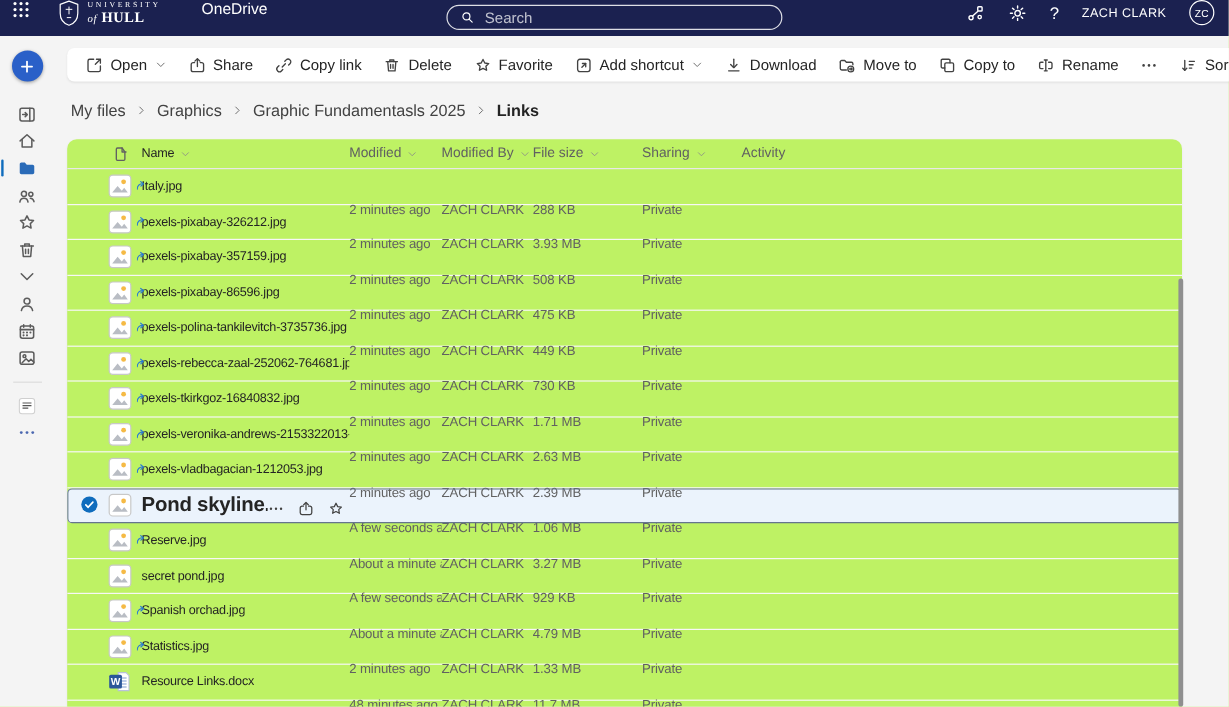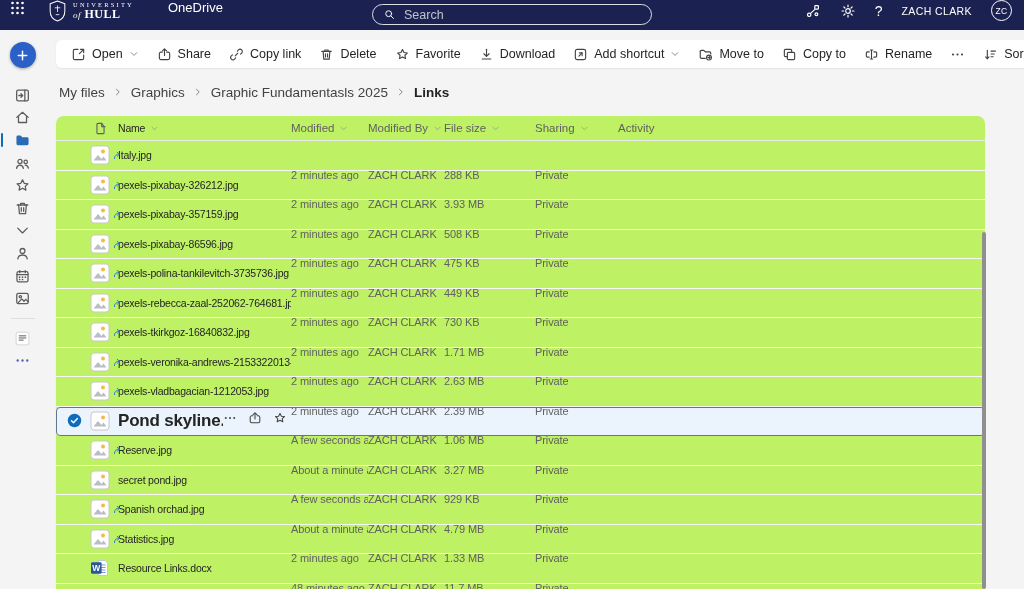--- a/index.html
+++ b/index.html
@@ -68,21 +68,21 @@
            font-size:11.5px; }
   .thead .hcell { display:flex; align-items:center; gap:5px; cursor:pointer; }
   .thead .chev { width:9px; height:9px; color:#8a8a8a; }
   .row { display:flex; align-items:center; height:29.5px; border-bottom:1px solid #f7f7f7; cursor:pointer; }
   .row.selected { background:var(--selbg); outline:1px solid var(--selborder); outline-offset:-1px; border-radius:4px; }
   .c-check { width:24px; margin-left:6px; display:flex; justify-content:center; flex:none; }
   .c-check .ic { width:15px; height:15px; }
   .c-icon { width:28px; display:flex; justify-content:center; flex:none; }
   .c-icon .ic { width:20px; height:20px; }
   .thead .c-icon .ic { width:15px; height:15px; color:#616161; }
-  .c-name { width:177px; padding-left:4px; position:relative; display:flex; align-items:flex-start; flex:none;
+  .c-name { width:177px; padding-left:4px; position:relative; display:flex; align-items:flex-end; flex:none;
             font-size:10.5px; letter-spacing:-0.2px; color:#242424; overflow:hidden; white-space:nowrap; }
   .row.selected .c-name { overflow:visible; }
   .nm { overflow:hidden; white-space:nowrap; }
   .row.selected .nm { font-weight:700; font-size:17px; }
   .badge { position:absolute; top:1px; left:-1px; width:9px; height:9px; }
   .badge svg { width:100%; height:100%; }
   .row-actions { margin-left:auto; display:flex; align-items:center; gap:11px; padding-right:4px; }
   .row-actions .ra { width:14px; height:14px; color:#424242; display:inline-flex; cursor:pointer; }
   .c-mod { width:77px; flex:none; } .c-modby { width:76px; flex:none; } .c-size { width:91px; flex:none; }
   .c-share { width:83px; flex:none; } .c-act { flex:1; }
@@ -323,41 +323,41 @@
             <span class="ic">
               <svg viewBox="0 0 16 16" fill="none" stroke="currentColor" stroke-width="1.2" stroke-linecap="round" stroke-linejoin="round">
                 <path d="M8 2.7l1.6 3.2 3.5.5-2.5 2.4.6 3.5L8 10.6l-3.2 1.7.6-3.5-2.5-2.4 3.5-.5z"></path>
               </svg>
             </span>
             <span>Favorite</span>
           </button>
           <button class="tb-btn">
             <span class="ic">
               <svg viewBox="0 0 16 16" fill="none" stroke="currentColor" stroke-width="1.2" stroke-linecap="round" stroke-linejoin="round">
+                <rect x="2.5" y="2.5" width="11" height="11" rx="2"></rect>
+                <path d="M6.3 9.7l3.4-3.4"></path>
+                <path d="M6.8 6.3h2.9v2.9"></path>
+              </svg>
+            </span>
+            <span>Add shortcut</span>
+            <span class="ic chev">
+              <svg viewBox="0 0 16 16" fill="none" stroke="currentColor" stroke-width="1.2" stroke-linecap="round" stroke-linejoin="round">
+                <path d="M3.5 5.8L8 10.3l4.5-4.5"></path>
+              </svg>
+            </span>
+          </button>
+          <button class="tb-btn">
+            <span class="ic">
+              <svg viewBox="0 0 16 16" fill="none" stroke="currentColor" stroke-width="1.2" stroke-linecap="round" stroke-linejoin="round">
                 <path d="M8 2.5v7.2"></path>
                 <path d="M5.2 7.2L8 10l2.8-2.8"></path>
                 <path d="M3.4 12.8h9.2"></path>
               </svg>
             </span>
             <span>Download</span>
-          </button>
-          <button class="tb-btn">
-            <span class="ic">
-              <svg viewBox="0 0 16 16" fill="none" stroke="currentColor" stroke-width="1.2" stroke-linecap="round" stroke-linejoin="round">
-                <rect x="2.5" y="2.5" width="11" height="11" rx="2"></rect>
-                <path d="M6.3 9.7l3.4-3.4"></path>
-                <path d="M6.8 6.3h2.9v2.9"></path>
-              </svg>
-            </span>
-            <span>Add shortcut</span>
-            <span class="ic chev">
-              <svg viewBox="0 0 16 16" fill="none" stroke="currentColor" stroke-width="1.2" stroke-linecap="round" stroke-linejoin="round">
-                <path d="M3.5 5.8L8 10.3l4.5-4.5"></path>
-              </svg>
-            </span>
           </button>
           <button class="tb-btn">
             <span class="ic">
               <svg viewBox="0 0 16 16" fill="none" stroke="currentColor" stroke-width="1.2" stroke-linecap="round" stroke-linejoin="round">
                 <path d="M2.4 4.9c0-.7.6-1.3 1.3-1.3h2.6l1.5 1.6h4.5c.7 0 1.3.6 1.3 1.3v1"></path>
                 <path d="M2.4 4.9v5.9c0 .7.6 1.3 1.3 1.3h4.1"></path>
                 <circle cx="11.7" cy="11.2" r="2.6"></circle>
                 <path d="M10.5 11.2h2.4M12 10.2l1 1-1 1"></path>
               </svg>
             </span>

